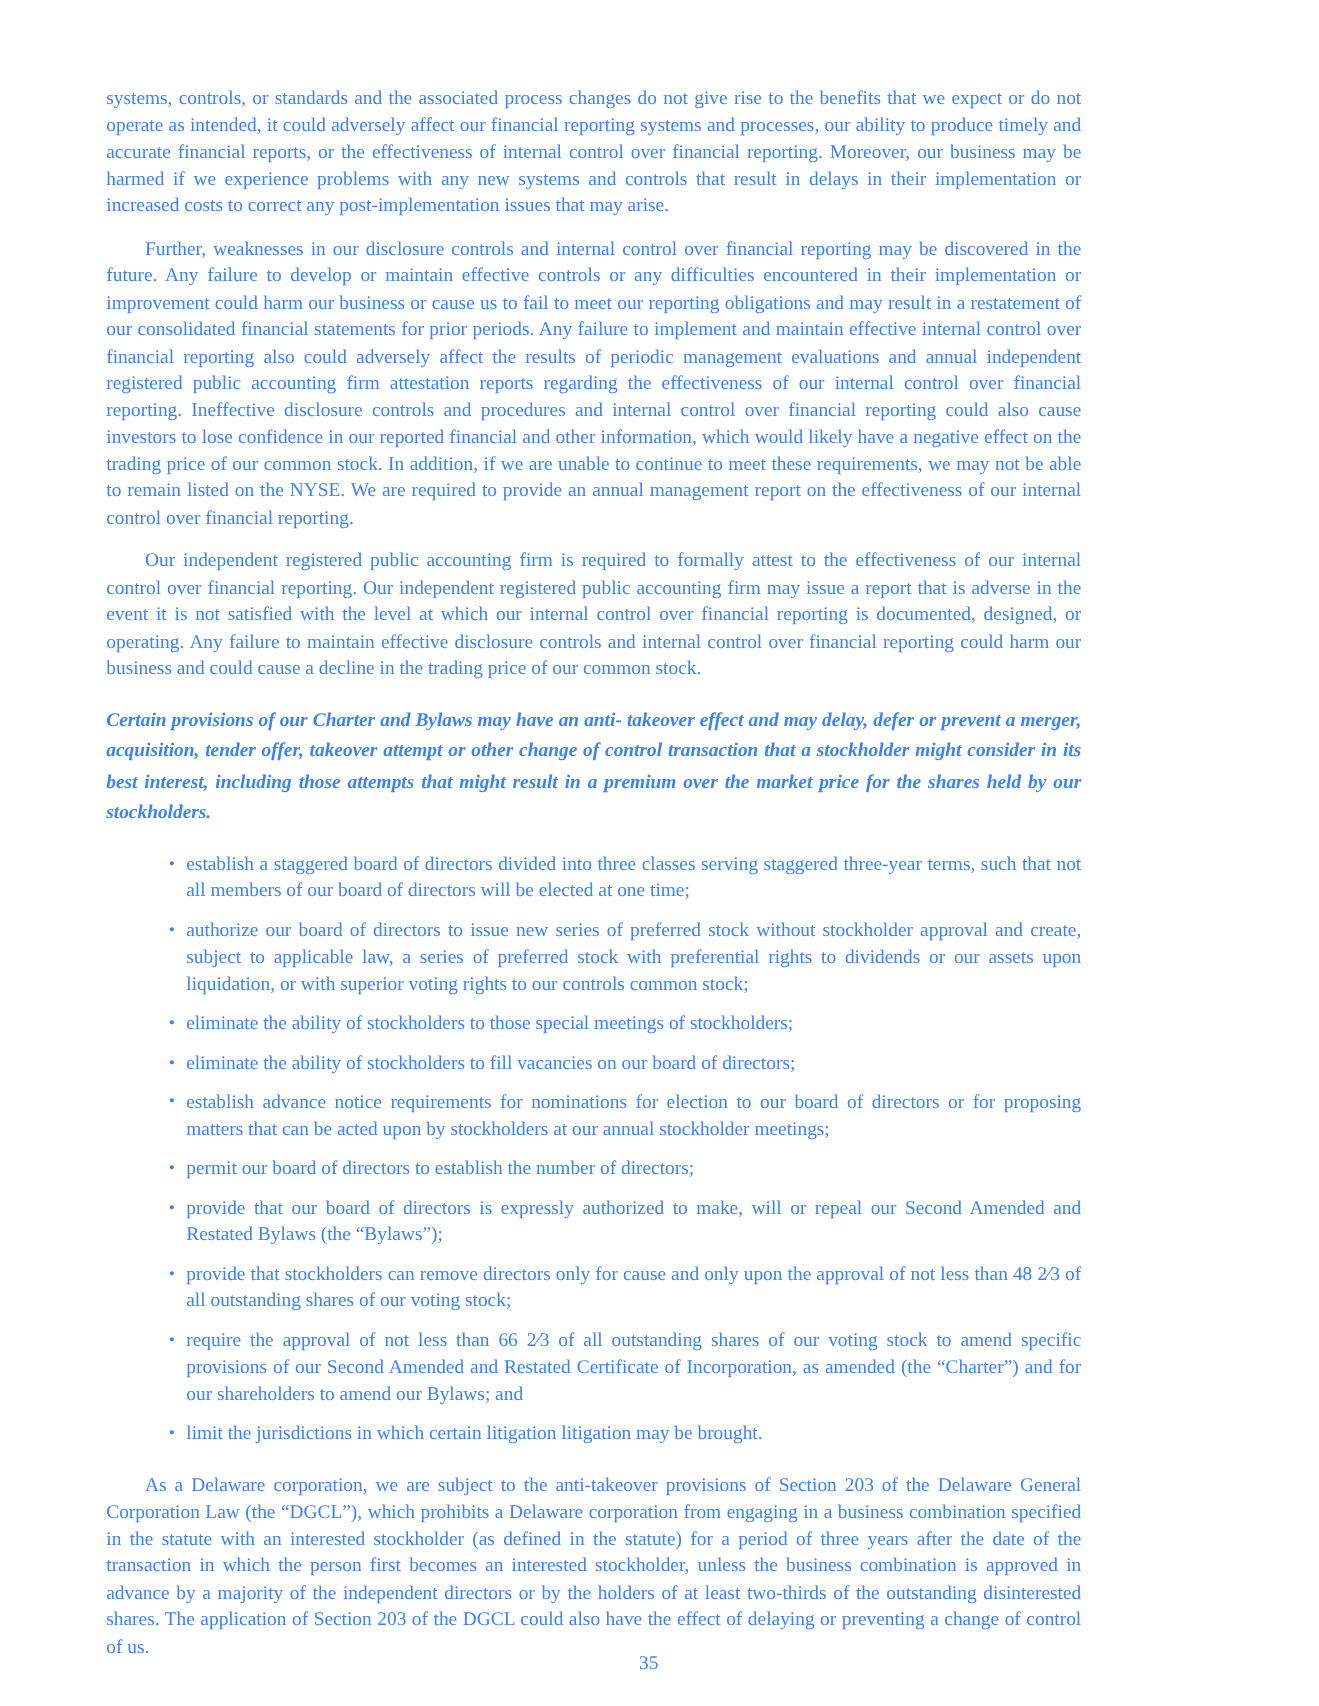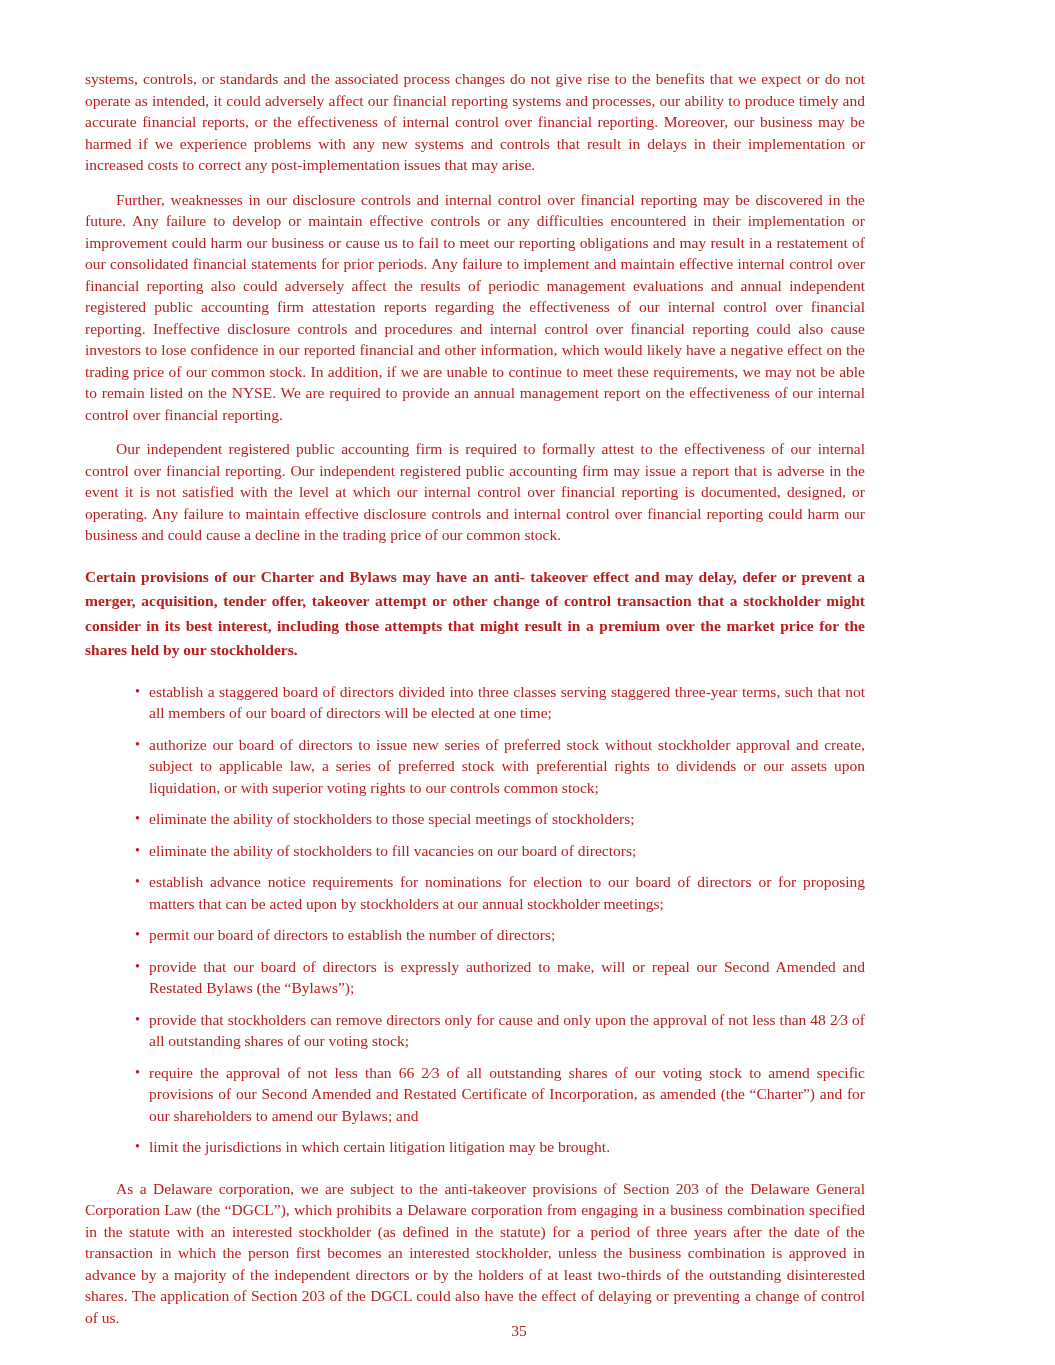--- a/index.html
+++ b/index.html
@@ -7,37 +7,38 @@
     padding: 0;
     background: #ffffff;
   }
   .page {
     position: relative;
     width: 950px;
     height: 1365px;
     box-sizing: border-box;
     padding: 68px 85px 0 85px;
     background: #ffffff;
-    color: #b91c1c;
+    color: #3b82f6;
     font-family: "Liberation Serif", "DejaVu Serif", serif;
     font-size: 15.5px;
     line-height: 21.5px;
     overflow: hidden;
   }
   p.body {
     margin: 0 0 13px 0;
     text-align: justify;
   }
   p.body.indent {
     text-indent: 31px;
   }
   p.heading {
     margin: 19px 0 14px 0;
     text-align: justify;
     font-weight: bold;
+    font-style: italic;
     line-height: 24.5px;
   }
   ul.bullet-list {
     list-style: none;
     margin: 18px 0 20px 0;
     padding: 0 0 0 50px;
   }
   li.bullet-item {
     display: flex;
     margin: 0 0 10px 0;

